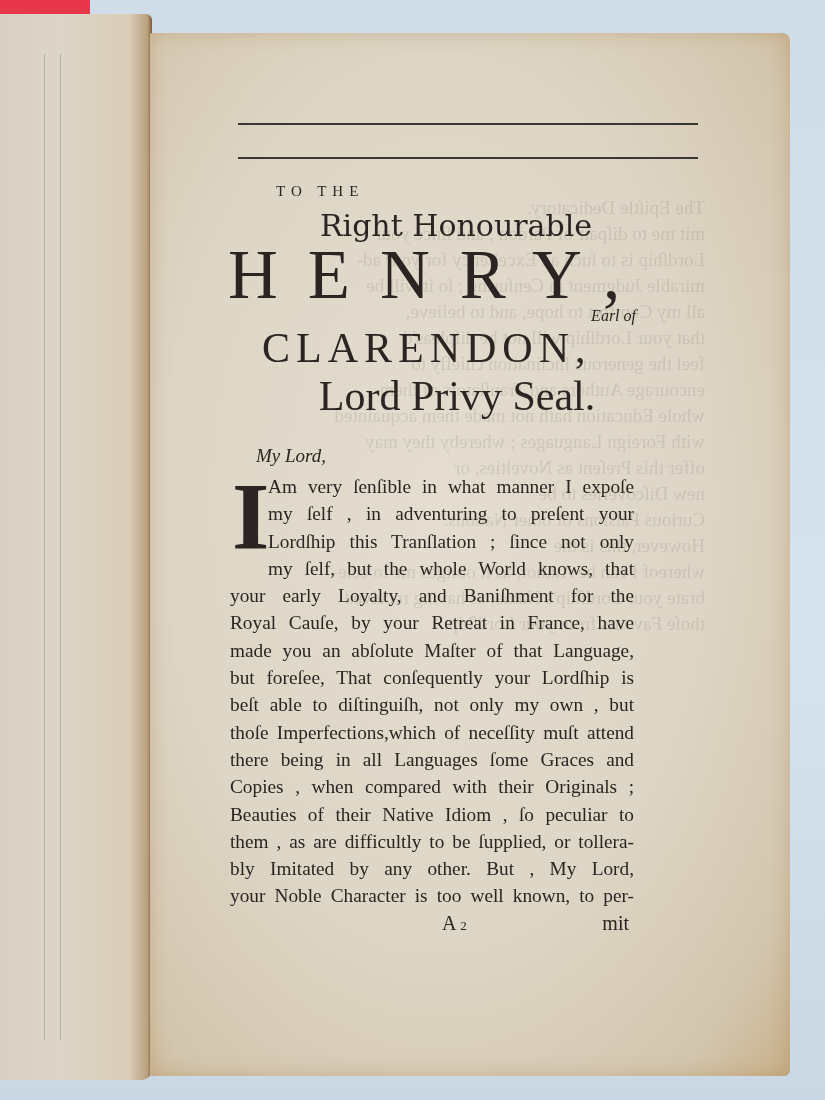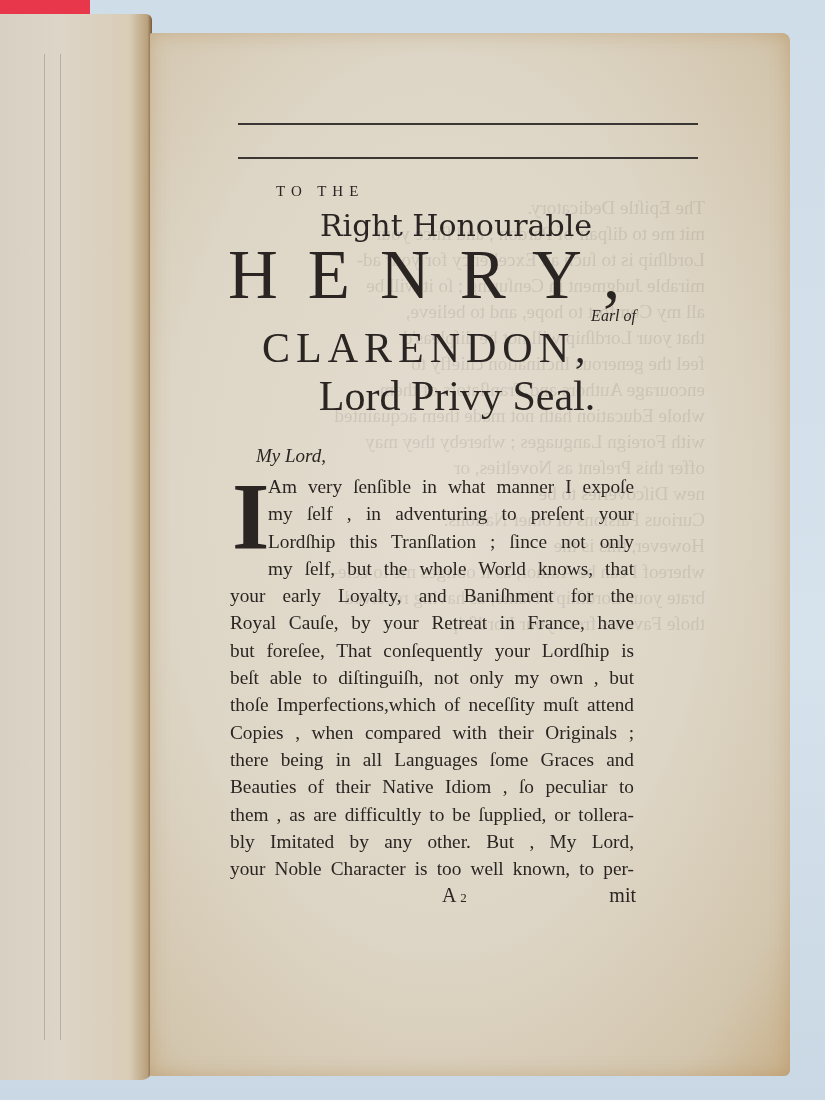--- a/index.html
+++ b/index.html
@@ -31,21 +31,21 @@
   .clarendon { text-align:left; font-size:42px; letter-spacing:6px; line-height:46px; margin-left:34px; }
   .privy { text-align:center; font-size:42px; line-height:50px; margin-left:50px; }
   .salut { font-style:italic; font-size:19px; margin:24px 0 6px 28px; }
   .body-text { position:relative; font-size:19.3px; line-height:27.3px; text-align:justify; width:404px; margin-left:2px; }
   .body-text .line { display:block; text-align-last:justify; white-space:nowrap; }
   .body-text .indent { padding-left:38px; }
   .dropcap { position:absolute; left:2px; top:4px; font-size:96px; line-height:80px; font-weight:bold; }
   .footer { position:relative; font-size:20px; height:26px; margin-top:2px; }
   .sig { position:absolute; left:214px; }
   .sig small { font-size:13px; }
-  .catch { position:absolute; right:0;text-align:right; }
+  .catch { position:absolute; right:7px;text-align:right; }
 </style>
 </head>
 <body>
 
 <div class="red-tab"></div>
 
 <div class="left-page">
   <div class="rule" style="left:44px"></div>
   <div class="rule" style="left:60px"></div>
 </div>
@@ -82,25 +82,26 @@
     <div class="salut">My Lord,</div>
 
     <div class="body-text">
       <span class="dropcap">I</span>
       <span class="line indent">Am very ſenſible in what manner I  expoſe</span>
       <span class="line indent">my ſelf ,  in adventuring  to preſent  your</span>
       <span class="line indent">Lordſhip this Tranſlation ;  ſince not  only</span>
       <span class="line indent">my ſelf, but the whole World knows, that</span>
       <span class="line">your early Loyalty,  and Baniſhment  for  the</span>
       <span class="line">Royal Cauſe, by your Retreat in France,  have</span>
+      <span class="line">made you an  abſolute Maſter of that Language,</span>
       <span class="line">but foreſee, That conſequently your Lordſhip is</span>
       <span class="line">beſt able to diſtinguiſh, not only  my  own ,  but</span>
       <span class="line">thoſe Imperfections,which of neceſſity muſt attend</span>
+      <span class="line">there being  in all Languages ſome Graces  and</span>
       <span class="line">Copies ,  when  compared  with their Originals ;</span>
-      <span class="line">there being  in all Languages ſome Graces  and</span>
       <span class="line">Beauties of  their Native Idiom ,  ſo  peculiar  to</span>
       <span class="line">them ,  as are difficultly to be ſupplied, or tollera-</span>
       <span class="line">bly Imitated by any  other.   But ,  My Lord,</span>
       <span class="line">your Noble Character is too well known, to per-</span>
     </div>
 
     <div class="footer">
       <span class="sig"><span>A</span> <small>2</small></span>
       <span class="catch">mit</span>
     </div>

